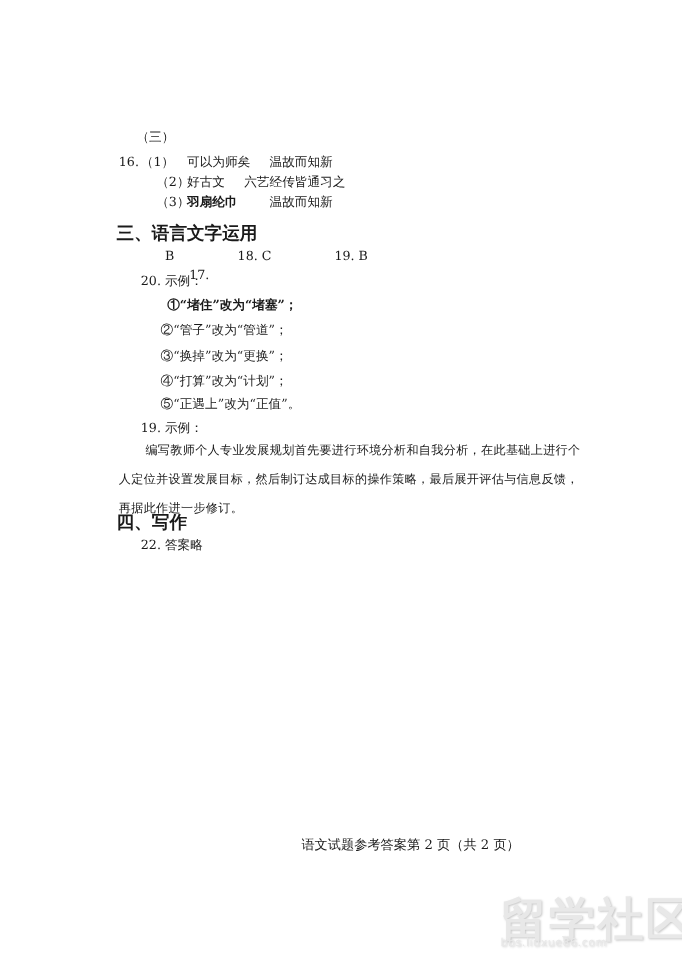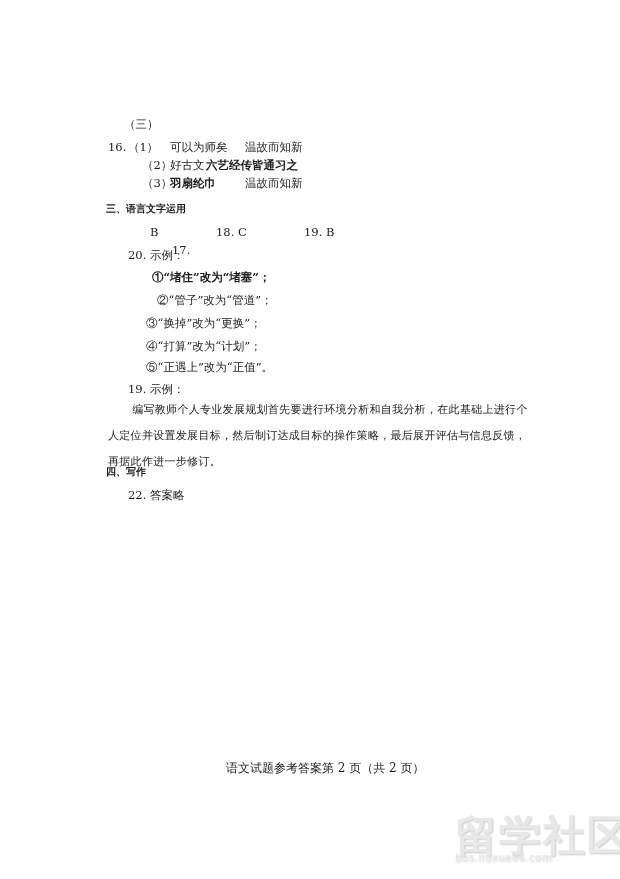--- a/index.html
+++ b/index.html
@@ -3,59 +3,59 @@
   <meta charset="utf-8">
   <style>
     html, body { margin: 0; padding: 0; }
     body {
       width: 620px; height: 879px; background: #ffffff; position: relative;
       font-family: "DejaVu Serif", "Liberation Serif", serif;
       color: #1a1a1a; overflow: hidden;
     }
     .abs { position: absolute; white-space: nowrap; }
     .t { font-size: 11.5px; line-height: 14px; }
-    .h { font-family: "DejaVu Sans", "Liberation Sans", sans-serif; font-weight: bold; font-size: 10px; text-align: right; }
+    .h { font-family: "DejaVu Sans", "Liberation Sans", sans-serif; font-weight: bold; font-size: 16px; text-align: right; }
     .para { position: absolute; left: 108px; width: 420px; font-size: 11px; line-height: 26px; white-space: normal; text-indent: 2.2em; letter-spacing: 0.3px; }
-    .footer { font-size: 12px; }
+    .footer { font-size: 12px; margin-left: 48px; }
     .wm { color: #e8e8e8; font-family: "DejaVu Sans", "Liberation Sans", sans-serif; font-weight: bold; text-shadow: 1px 1px 2px #c8c8c8; }
     .wm-big { font-size: 42px; letter-spacing: 2px; }
     .wm-small { font-size: 10px; font-weight: normal; letter-spacing: 0.5px; }
   </style>
 </head>
 <body>
 
 <div>
 
   <div class="abs t" style="left:124px;top:117px;">（三）</div>
 
   <div class="abs t" style="left:108px;top:140px;">16.</div>
   <div class="abs t" style="left:128px;top:140px;">（1）</div>
   <div class="abs t" style="left:170px;top:140px;">可以为师矣</div>
   <div class="abs t" style="left:245px;top:140px;">温故而知新</div>
 
   <div class="abs t" style="left:142px;top:158px;">（2）</div>
   <div class="abs t" style="left:170px;top:158px;">好古文</div>
-  <div class="abs t" style="left:206px;top:158px;font-weight:bold;">六艺经传皆通习之</div>
+  <div class="abs t" style="left:222px;top:158px;">六艺经传皆通习之</div>
 
   <div class="abs t" style="left:142px;top:176px;">（3）</div>
   <div class="abs t" style="left:170px;top:176px;font-weight:bold;">羽扇纶巾</div>
   <div class="abs t" style="left:245px;top:176px;">温故而知新</div>
 
   <div class="abs h" style="left:106px;top:202px;">三、语言文字运用</div>
 
   <div class="abs t" style="left:128px;top:243px;margin-left:44px;">17.</div>
   <div class="abs t" style="left:150px;top:225px;">B</div>
   <div class="abs t" style="left:216px;top:225px;">18.</div>
   <div class="abs t" style="left:238px;top:225px;">C</div>
   <div class="abs t" style="left:304px;top:225px;">19.</div>
   <div class="abs t" style="left:326px;top:225px;">B</div>
 
   <div class="abs t" style="left:128px;top:248px;">20. 示例：</div>
   <div class="abs t" style="left:152px;top:270px;font-weight:bold;">①“堵住”改为“堵塞”；</div>
-  <div class="abs t" style="left:146px;top:293px;margin-left:11px;">②“管子”改为“管道”；</div>
+  <div class="abs t" style="left:146px;top:293px;">②“管子”改为“管道”；</div>
   <div class="abs t" style="left:146px;top:316px;">③“换掉”改为“更换”；</div>
   <div class="abs t" style="left:146px;top:339px;">④“打算”改为“计划”；</div>
   <div class="abs t" style="left:146px;top:360px;">⑤“正遇上”改为“正值”。</div>
 
   <div class="abs t" style="left:128px;top:382px;">19. 示例：</div>
   <div class="para" style="top:397px;">编写教师个人专业发展规划首先要进行环境分析和自我分析，在此基础上进行个人定位并设置发展目标，然后制订达成目标的操作策略，最后展开评估与信息反馈，再据此作进一步修订。</div>
 
   <div class="abs h" style="left:106px;top:465px;">四、写作</div>
   <div class="abs t" style="left:128px;top:488px;">22. 答案略</div>
 

